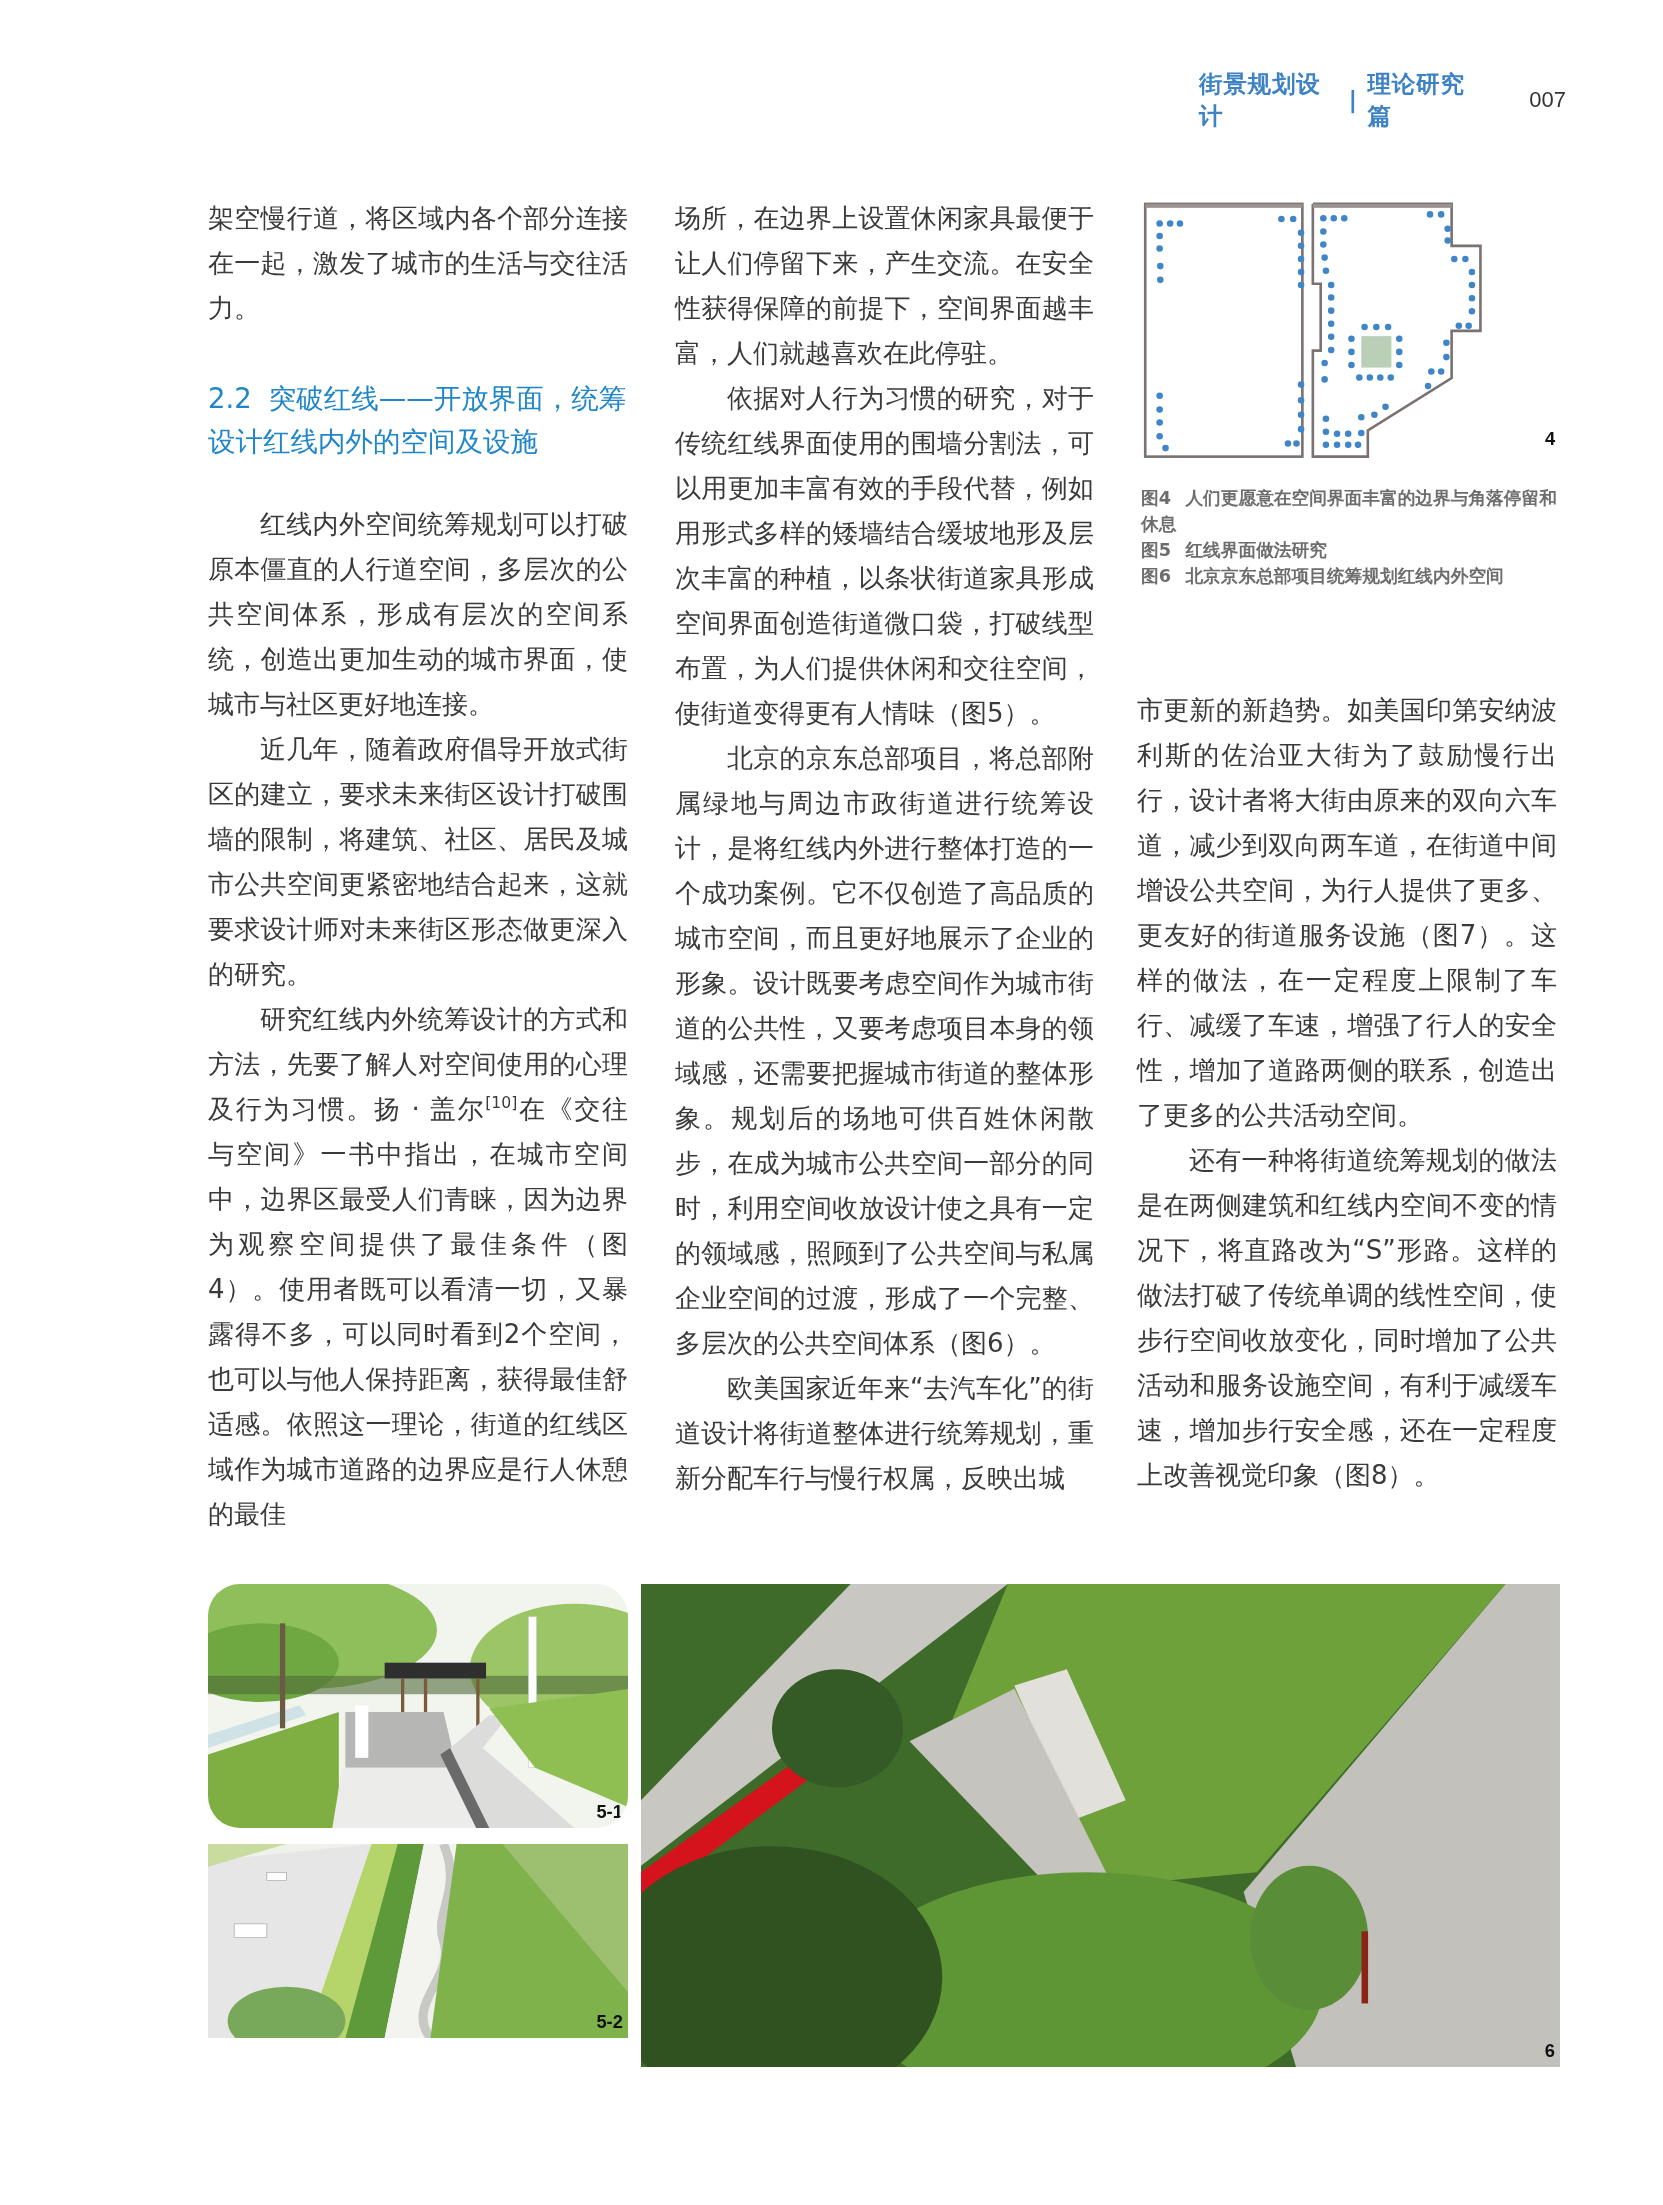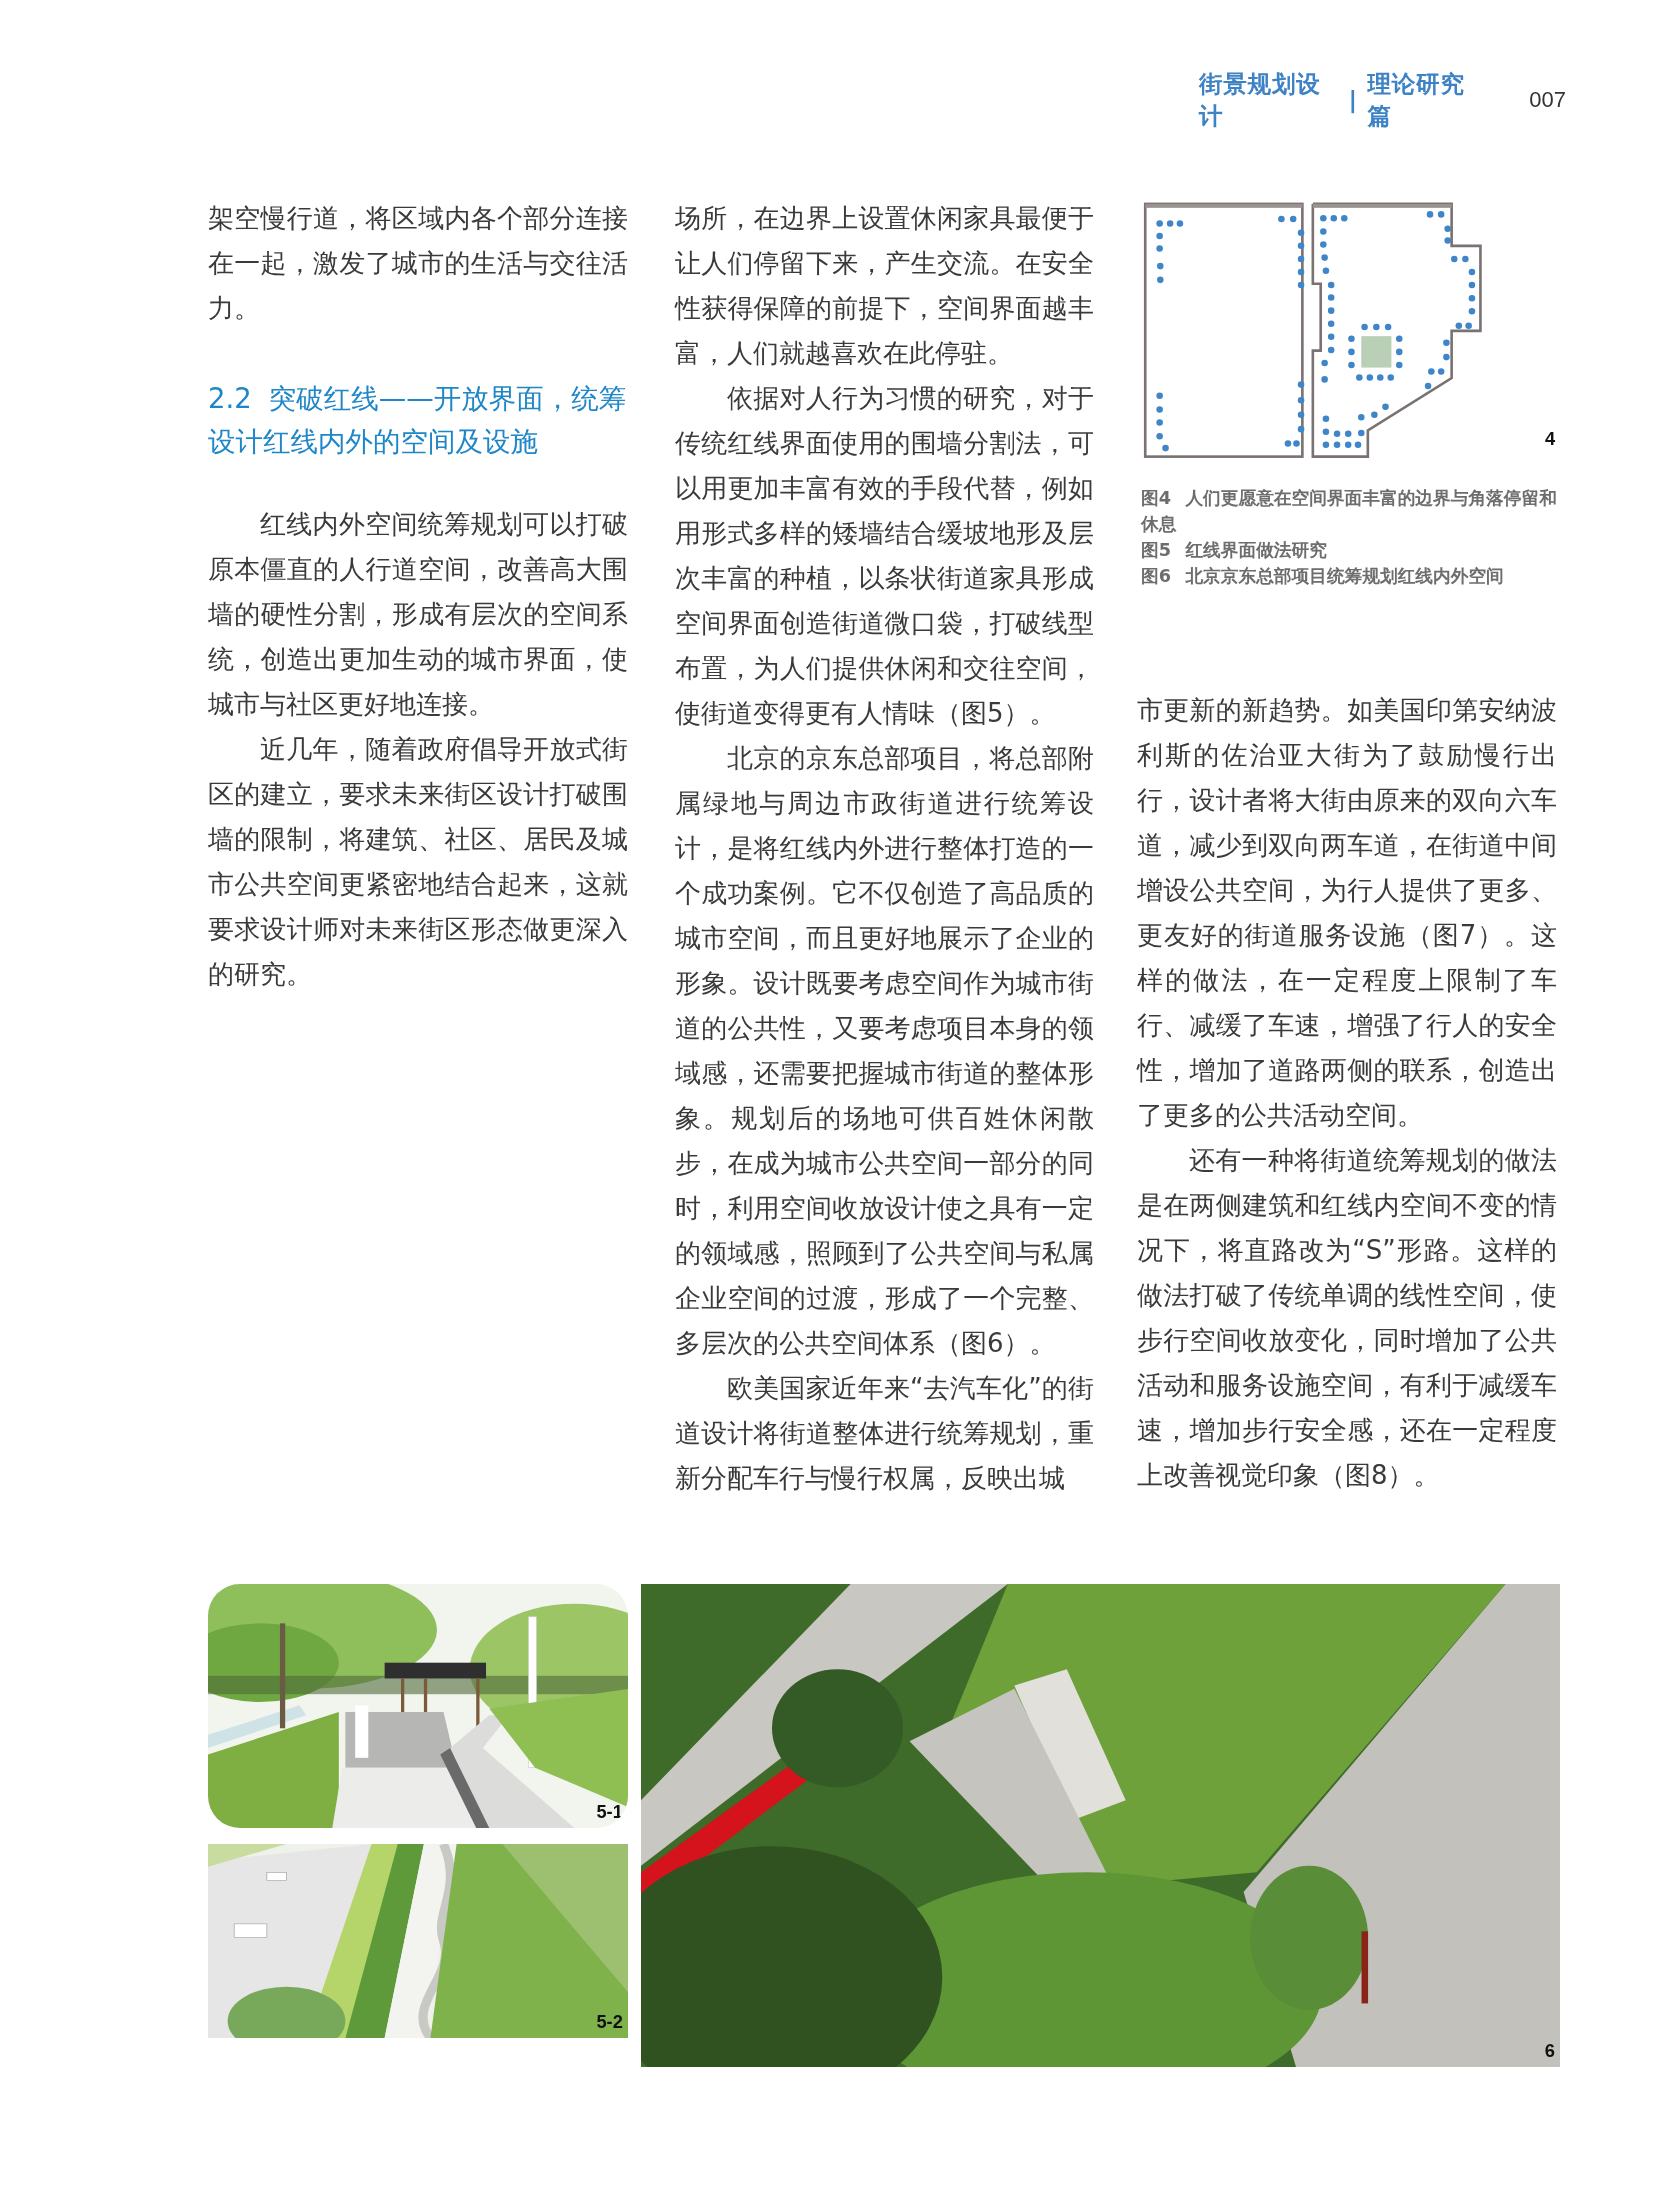--- a/index.html
+++ b/index.html
@@ -52,22 +52,23 @@
   <span class="rh-sep">|</span>
   <span class="rh-title">理论研究篇</span>
   <span class="rh-page">007</span>
 </div>
 
 <div class="col col-left">
   <p>架空慢行道，将区域内各个部分连接在一起，激发了城市的生活与交往活力。</p>
   <div class="section-heading">
     <span class="num">2.2</span><span>突破红线——开放界面，统筹设计红线内外的空间及设施</span>
   </div>
-  <p class="indent">红线内外空间统筹规划可以打破原本僵直的人行道空间，改善高大围墙的硬性分割，形成有层次的空间系统，创造出更加生动的城市界面，使城市与社区更好地连接。</p>
+  <p class="indent">红线内外空间统筹规划可以打破原本僵直的人行道空间，多层次的公共空间体系，形成有层次的空间系统，创造出更加生动的城市界面，使城市与社区更好地连接。</p>
   <p class="indent">近几年，随着政府倡导开放式街区的建立，要求未来街区设计打破围墙的限制，将建筑、社区、居民及城市公共空间更紧密地结合起来，这就要求设计师对未来街区形态做更深入的研究。</p>
+  <p class="indent"><span>研究红线内外统筹设计的方式和方法，先要了解人对空间使用的心理及行为习惯。扬 · 盖尔</span><sup>[10]</sup><span>在《交往与空间》一书中指出，在城市空间中，边界区最受人们青睐，因为边界为观察空间提供了最佳条件（图4）。使用者既可以看清一切，又暴露得不多，可以同时看到2个空间，也可以与他人保持距离，获得最佳舒适感。依照这一理论，街道的红线区域作为城市道路的边界应是行人休憩的最佳</span></p>
 </div>
 
 <div class="col col-mid">
   <p>场所，在边界上设置休闲家具最便于让人们停留下来，产生交流。在安全性获得保障的前提下，空间界面越丰富，人们就越喜欢在此停驻。</p>
   <p class="indent">依据对人行为习惯的研究，对于传统红线界面使用的围墙分割法，可以用更加丰富有效的手段代替，例如用形式多样的矮墙结合缓坡地形及层次丰富的种植，以条状街道家具形成空间界面创造街道微口袋，打破线型布置，为人们提供休闲和交往空间，使街道变得更有人情味（图5）。</p>
   <p class="indent">北京的京东总部项目，将总部附属绿地与周边市政街道进行统筹设计，是将红线内外进行整体打造的一个成功案例。它不仅创造了高品质的城市空间，而且更好地展示了企业的形象。设计既要考虑空间作为城市街道的公共性，又要考虑项目本身的领域感，还需要把握城市街道的整体形象。规划后的场地可供百姓休闲散步，在成为城市公共空间一部分的同时，利用空间收放设计使之具有一定的领域感，照顾到了公共空间与私属企业空间的过渡，形成了一个完整、多层次的公共空间体系（图6）。</p>
   <p class="indent">欧美国家近年来“去汽车化”的街道设计将街道整体进行统筹规划，重新分配车行与慢行权属，反映出城</p>
 </div>
 
 <div class="fig4">

